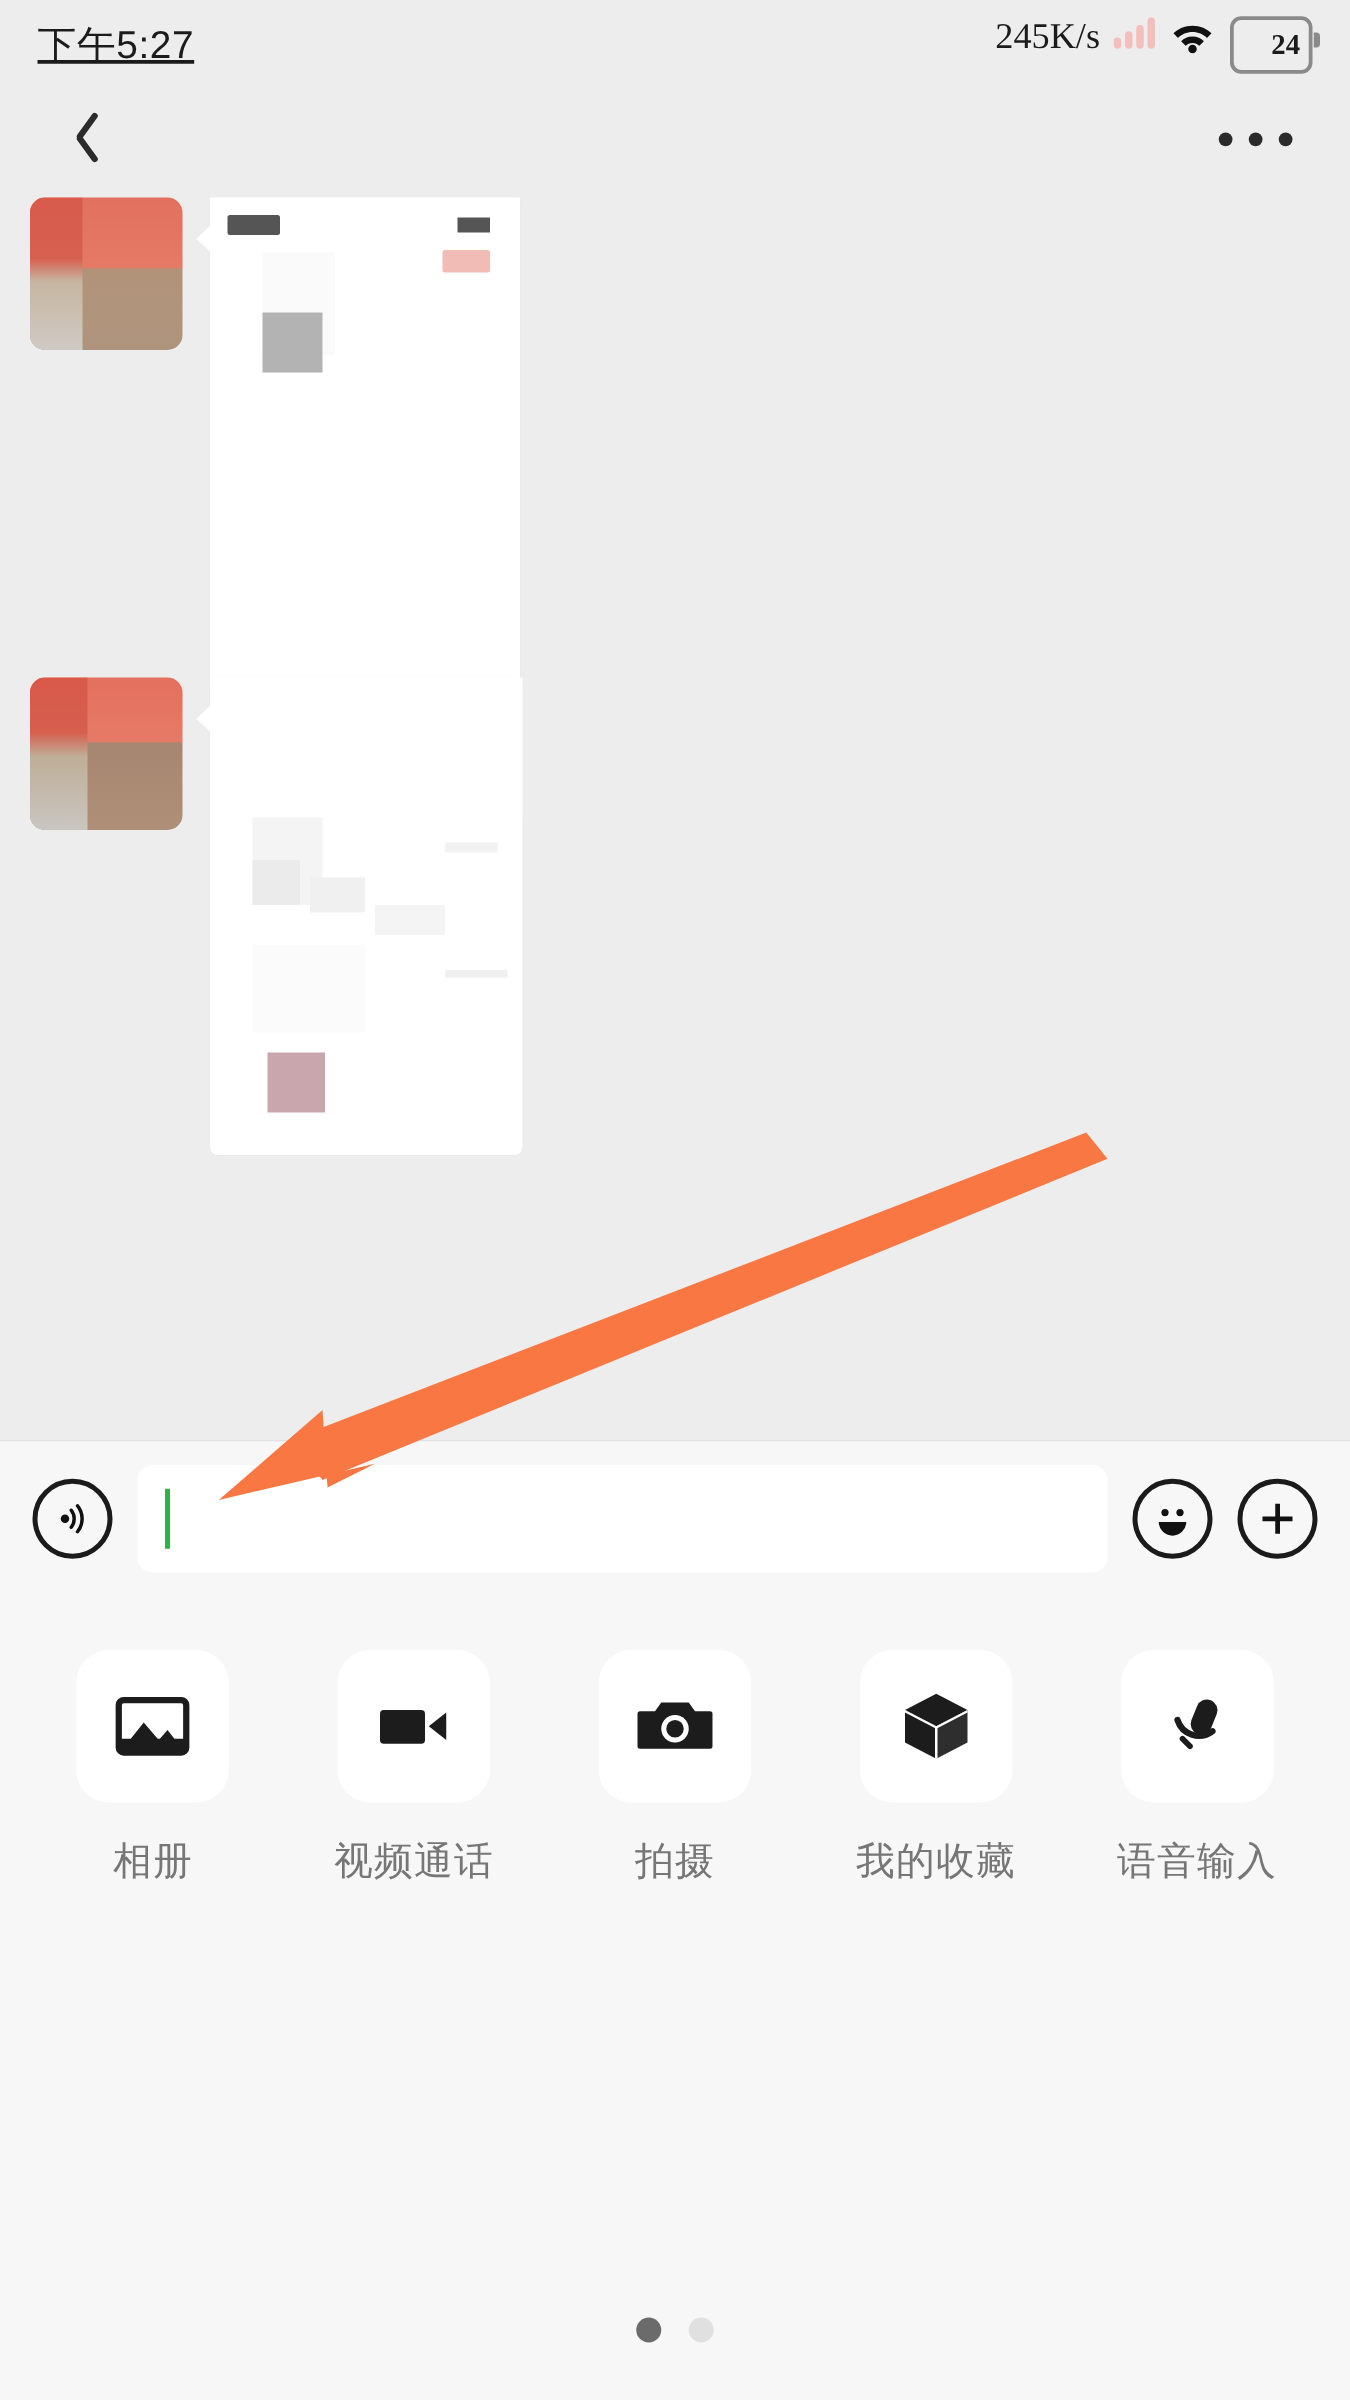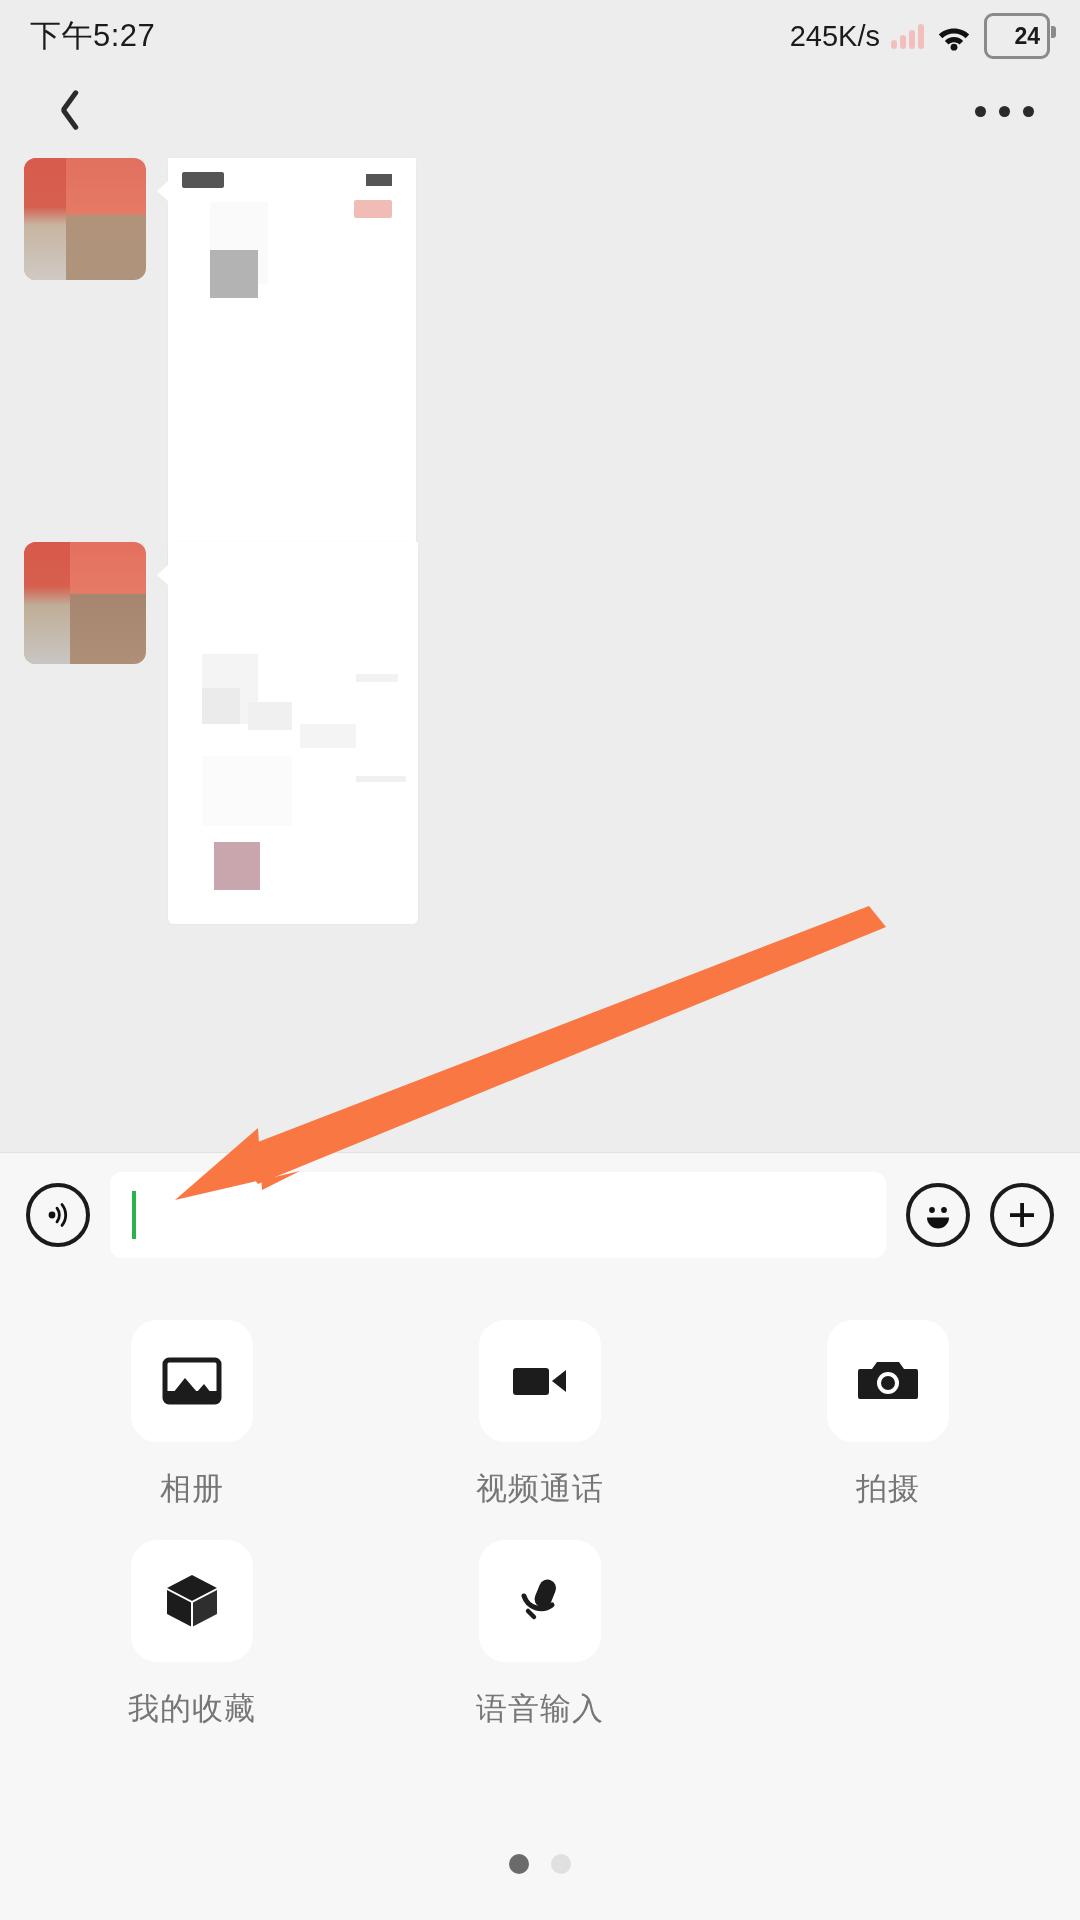--- a/index.html
+++ b/index.html
@@ -10,22 +10,22 @@
     overflow:hidden;position:relative;
   }
   .screen{position:relative;width:1080px;height:1920px;overflow:hidden;background:#EDEDED;}
 
   
   .statusbar{
     position:absolute;top:0;left:0;width:1080px;height:72px;
     display:flex;align-items:center;justify-content:space-between;
     padding:0 30px;box-sizing:border-box;background:#EDEDED;
   }
-  .status-time{font-size:31px;color:#1b1b1b;letter-spacing:.5px;font-weight:400;}
-  .status-right{display:flex;align-items:center;gap:11px;}
+  .status-time{font-size:31px;color:#1b1b1b;letter-spacing:.5px;font-weight:400;text-decoration:underline;}
+  .status-right{display:flex;gap:11px;font-family:Liberation Serif, serif;}
   .net-speed{font-size:29px;color:#1b1b1b;font-weight:400;letter-spacing:0px;}
   .sig-bars{display:flex;align-items:flex-end;gap:3px;height:26px;}
   .sig-bars i{display:block;width:6px;background:#f3bfbd;border-radius:3px;}
   .sig-bars i:nth-child(1){height:9px;}
   .sig-bars i:nth-child(2){height:14px;}
   .sig-bars i:nth-child(3){height:19px;}
   .sig-bars i:nth-child(4){height:25px;}
   .wifi-ico{width:38px;height:30px;display:block;}
   .battery{
     width:66px;height:34px;border:3px solid #8a8a8a;border-radius:9px;
@@ -109,21 +109,21 @@
   }
   .caret{width:4px;height:48px;background:#2ab34a;display:block;}
   .field-ph{font-size:30px;color:#b9b9b9;}
 
   
   .panel{
     position:absolute;top:1276px;left:0;width:1080px;height:644px;
     background:#F7F7F7;
   }
   .grid{
-    display:grid;grid-template-columns:repeat(3,1fr);
+    display:grid;grid-template-columns:repeat(5,1fr);
     padding:44px 18px 0 18px;box-sizing:border-box;row-gap:30px;text-align:right;
   }
   .cell{display:flex;flex-direction:column;align-items:center;cursor:pointer;}
   .tile{
     width:122px;height:122px;background:#ffffff;border-radius:26px;
     display:flex;align-items:center;justify-content:center;
   }
   .cell-label{
     margin-top:26px;font-size:31px;color:#767676;letter-spacing:1px;
     font-family:"DejaVu Sans","Liberation Sans",sans-serif;

